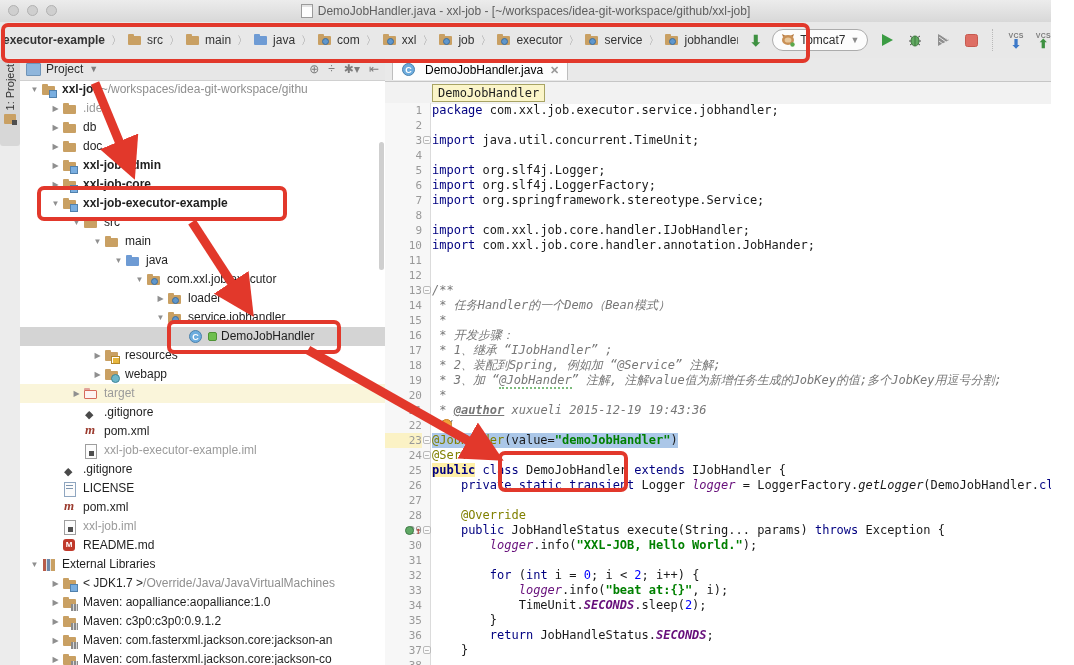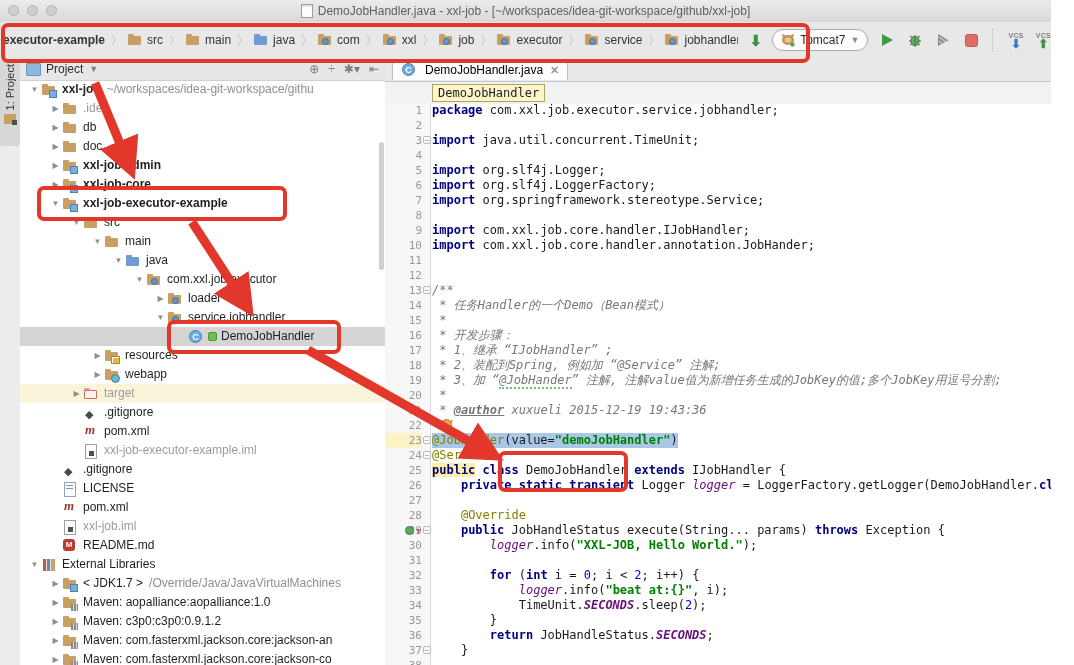--- a/index.html
+++ b/index.html
@@ -41,21 +41,21 @@
   #projhead .ph-sp{flex:1}
   .ph-btn{color:#7C7C7C;font-size:12px;margin-left:9px}
   #tree{position:absolute;left:0;top:22px;right:0;bottom:0;font-size:12px;color:#1F1F1F}
   .trow{height:19px;line-height:19px;display:flex;align-items:center;white-space:nowrap;position:relative}
   .trow.sel{background:#D4D4D4}
   .trow.ybg{background:#FAF5DA}
   .tarrow{display:inline-block;width:13px;text-align:center;color:#8F8F8F;font-size:8px;flex:none}
   .tlbl{margin-left:2px}
   .tlbl.b{font-weight:bold}
   .trow.gray .tlbl{color:#9B9B9B}
-  .tsuf{color:#8F8F8F;margin-left:6px;font-size:12px}
+  .tsuf{color:#8F8F8F;margin-left:0;font-size:12px}
   .keydot{width:7px;height:7px;border-radius:2px;background:#6FBF4E;border:1px solid #4E9334;margin:0 2px 0 1px;flex:none}
   
   .ic{display:inline-block;width:16px;height:14px;position:relative;margin-right:3px;vertical-align:-2px;flex:none}
   .ic.fold::before{content:"";position:absolute;left:1px;top:1px;width:6px;height:3px;background:#C9A063;border-radius:1px 1px 0 0}
   .ic.fold::after{content:"";position:absolute;left:1px;top:3px;width:13px;height:9px;background:#C9A063;border-radius:1px}
   .ic.fblue::before,.ic.fblue::after{background:#6E9BD4}
   .ic.fexcl::before{background:#E2A49B}
   .ic.fexcl::after{background:#FDF3F1;border:1px solid #D66A5B;box-sizing:border-box}
   .bd{position:absolute;z-index:2}
   .bd-blue{right:0px;bottom:-1px;width:6px;height:6px;background:#79AEE0;border:1px solid #5181AD}
@@ -78,29 +78,29 @@
   #tab1{display:flex;align-items:center;gap:5px;background:#FDFDFD;border:1px solid #BDBDBD;border-bottom:none;border-radius:3px 3px 0 0;margin-left:7px;padding:0 8px;font-size:12px;height:21px;box-sizing:border-box}
   #tab1 .x{color:#9A9A9A;font-size:11px;font-weight:bold;margin-left:2px}
   #hintstrip{height:22px;background:#F2F2F2;position:relative}
   .hintbox{position:absolute;left:47px;top:2px;border:1px solid #A8A464;background:#FBF5C9;font:12px/16px "DejaVu Sans Mono",monospace;padding:0 5px;height:16px;color:#1F1F1F}
   #codewrap{position:absolute;top:45px;left:0;right:0;bottom:0;overflow:hidden}
   #gutterbg{position:absolute;left:0;top:0;bottom:0;width:45px;background:#F7F7F7;border-right:1px solid #DBDBDB}
   .crow{position:relative;height:15px;white-space:pre;font:12px/15px "DejaVu Sans Mono",monospace;color:#1A1A1A}
   .lnum{position:absolute;left:0;top:0;width:37px;text-align:right;color:#999;font:11px/15px "DejaVu Sans Mono",monospace}
   .lnum.cur{background:#FBF2C5}
   .ctext{position:absolute;left:47px;top:0}
-  .kw{color:#000080;font-weight:bold}
+  .kw{color:#000080;font-weight:normal}
   .kwh{color:#000080;font-weight:bold;background:#FFF0A6}
   .an{color:#808000}
   .st{color:#008000;font-weight:bold}
   .cm{color:#777;font-style:italic}
   .cmw{color:#777;font-style:italic;border-bottom:2px dotted #7CBB7C}
   .cmt{color:#777;font-style:italic;font-weight:bold;text-decoration:underline}
   .fld{color:#660E7A;font-style:italic}
-  .sm{}
+  .sm{font-style:italic}
   .sf{color:#660E7A;font-style:italic;font-weight:bold}
   .nm{color:#00F}
   .selspan{background:#ABC7E8}
   .foldmark{position:absolute;left:38px;width:8px;height:8px;top:3px;border:1px solid #BBB;background:#FAFAFA;border-radius:2px;color:#8A8A8A;font:8px/7px "Liberation Sans",sans-serif;text-align:center;box-sizing:border-box}
   
   .ovrico{position:absolute;z-index:3;display:flex;align-items:center}
   .ovrico .gdot{width:9px;height:9px;border-radius:50%;background:#5FA865;border:1px solid #3E7B45;box-sizing:border-box}
   .ovrico .rup{color:#B5473B;font-size:10px;font-weight:bold;margin-left:1px;line-height:9px}
   .lamp{position:absolute;z-index:3;width:11px;height:11px;border-radius:50%;background:#F2A33C;border:1px solid #C77F1E;box-sizing:border-box}
   .lamp::after{content:"";position:absolute;left:3px;bottom:-3px;width:3px;height:3px;background:#A87F3B}

